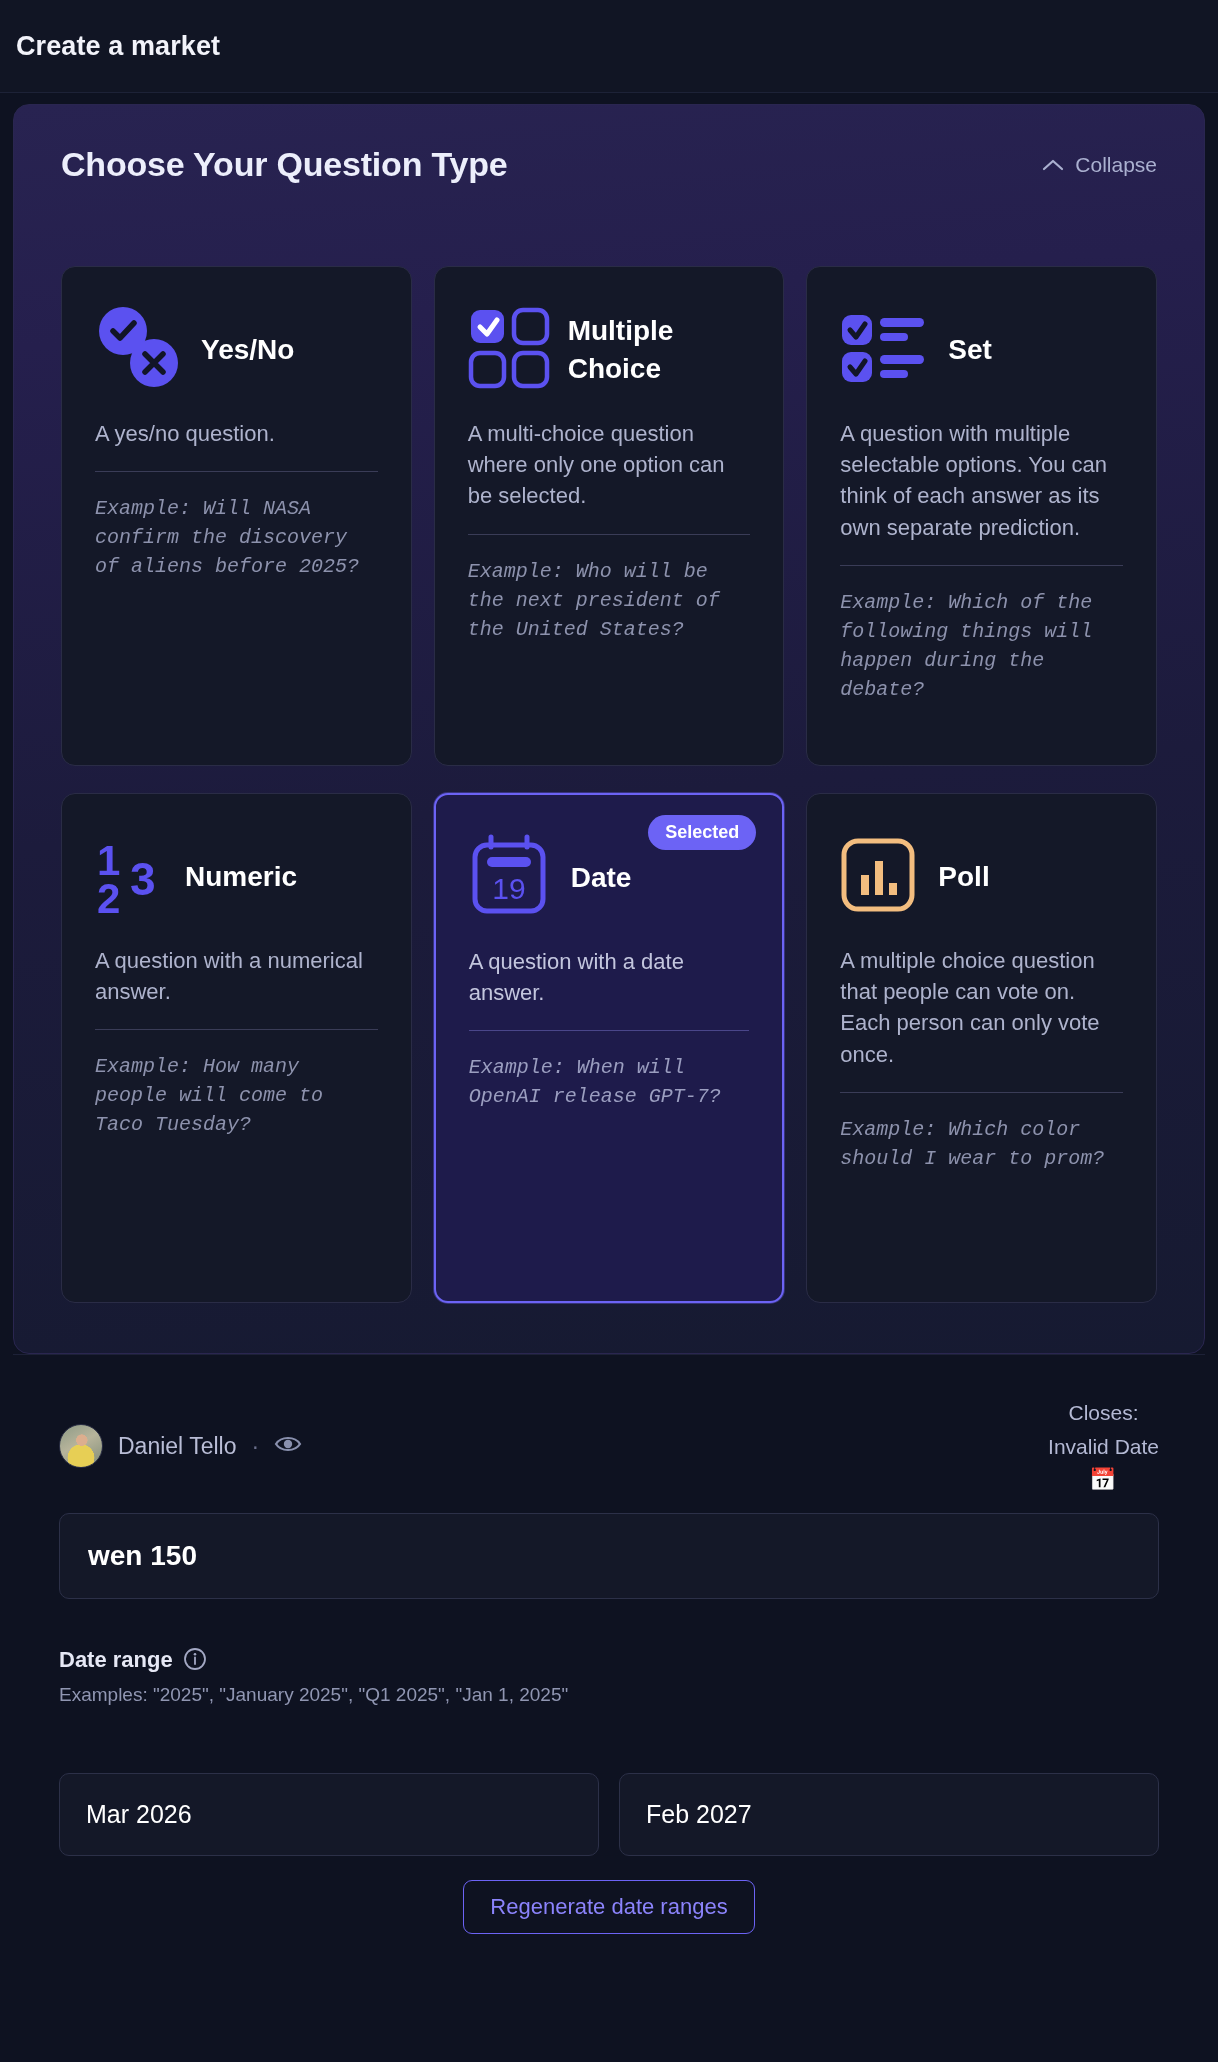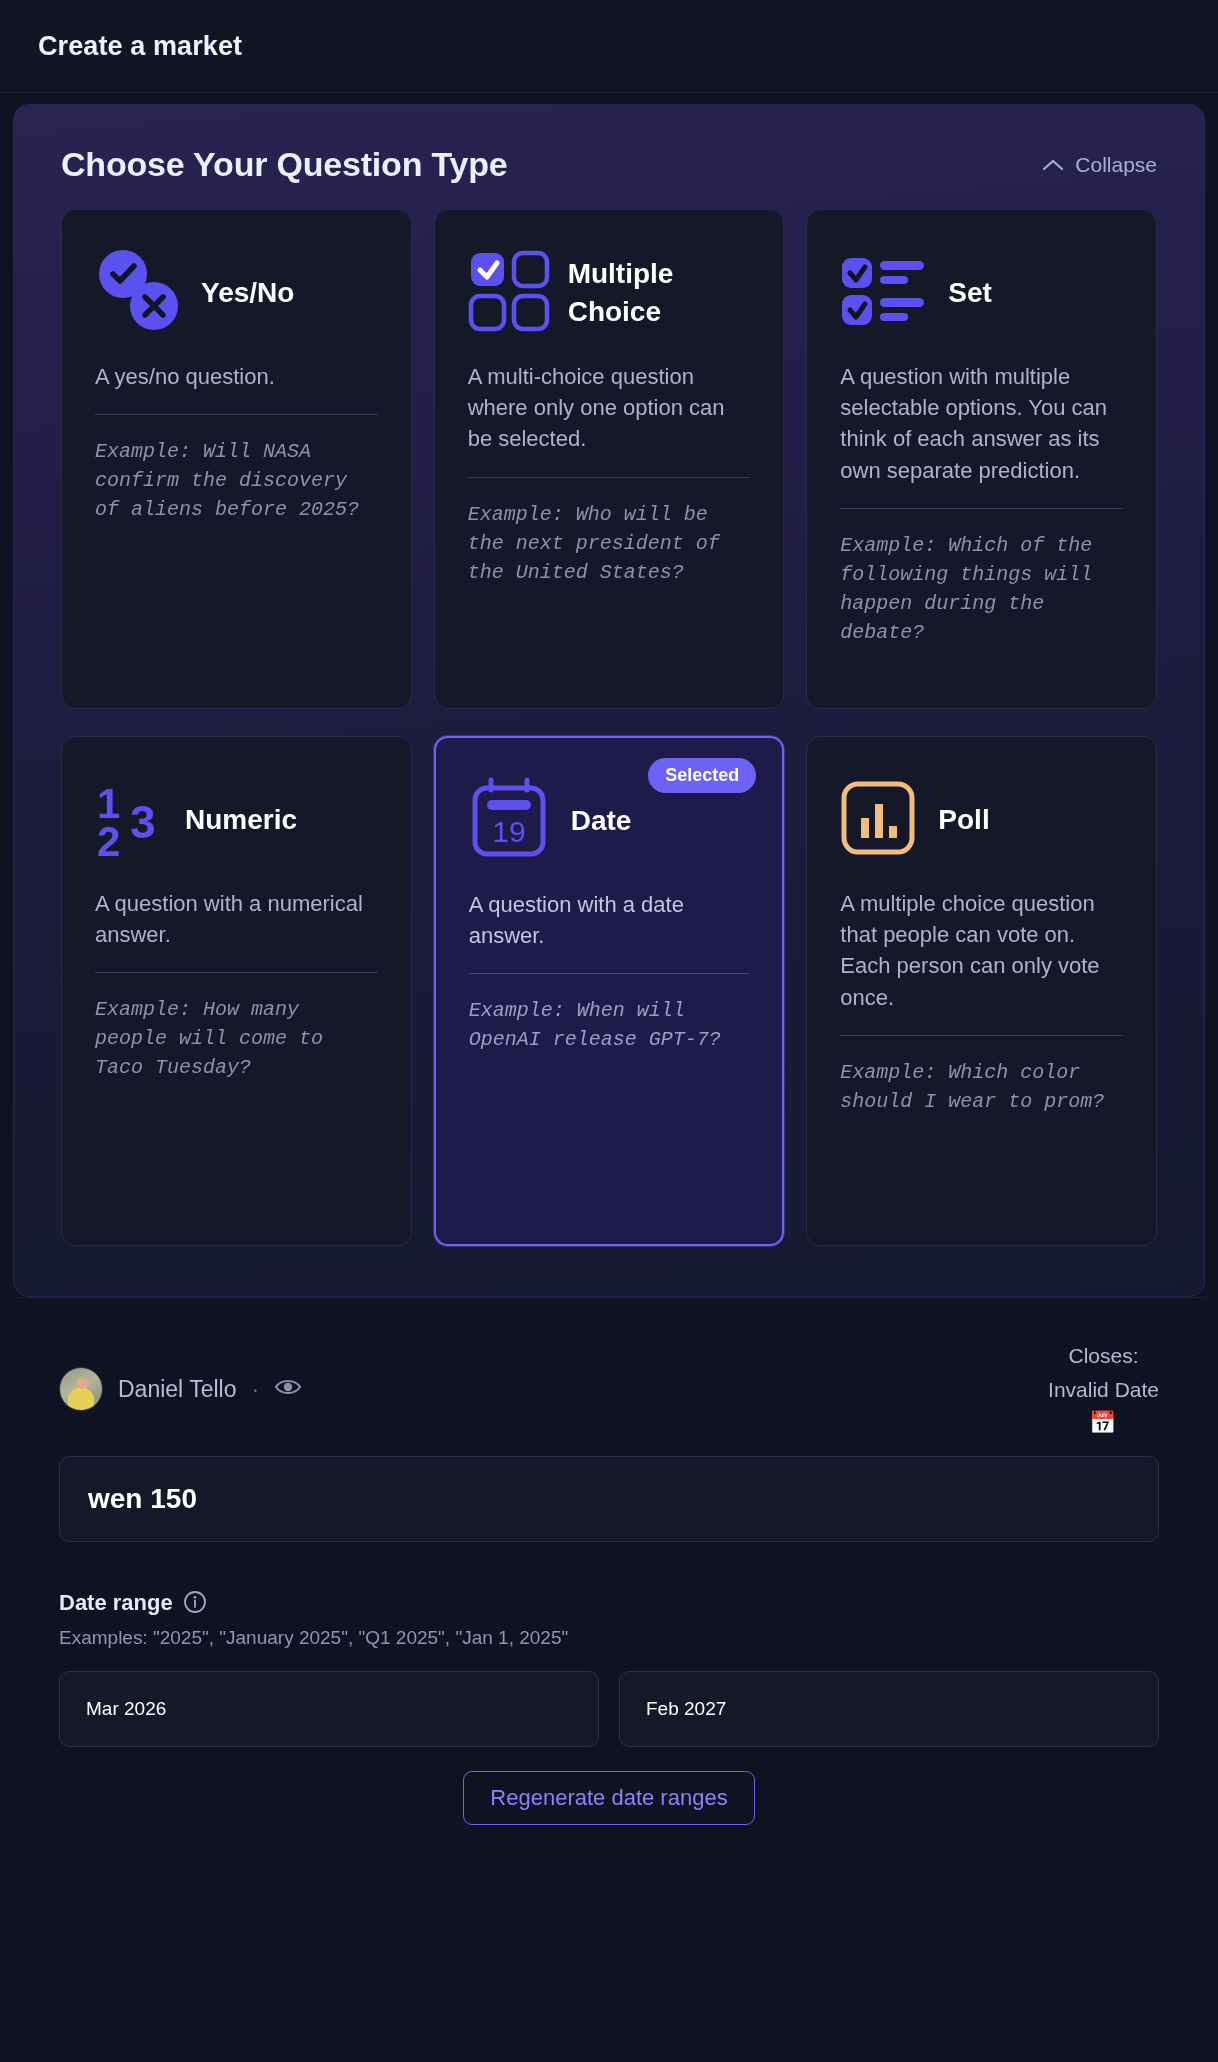--- a/index.html
+++ b/index.html
@@ -10,21 +10,21 @@
     -webkit-font-smoothing: antialiased;
   }
   body { overflow-x: hidden; }
 
   
   .titlebar {
     height: 93px;
     background: #111524;
     display: flex;
     align-items: center;
-    padding: 0 38px;
+    padding: 0 16px;
     border-bottom: 1px solid #1d2237;
   }
   .titlebar-text {
     color: #f2f3fa;
     font-size: 27px;
     font-weight: 700;
     letter-spacing: 0.1px;
   }
 
   
@@ -33,21 +33,21 @@
     border-radius: 16px;
     background: linear-gradient(175deg,#282351 0%, #251f4d 18%, #1c1b3c 55%, #161a31 100%);
     border: 1px solid #2a2650;
     padding: 40px 47px 50px 47px;
     position: relative;
   }
   .qtype-head {
     display: flex;
     align-items: center;
     justify-content: space-between;
-    margin-bottom: 25px;
+    margin-bottom: 82px;
   }
   .qtype-title {
     color: #eceefb;
     font-size: 34px;
     font-weight: 700;
     letter-spacing: -0.2px;
   }
   .collapse-btn {
     display: flex;
     align-items: center;
@@ -201,25 +201,26 @@
     display: grid;
     grid-template-columns: 1fr 1fr;
     gap: 20px;
     margin-top: 22px;
   }
   .range-input {
     background: #141828;
     border: 1px solid #2c3048;
     border-radius: 10px;
     color: #ffffff;
-    font-size: 19px;
+    font-size: 25px;
     padding: 26px 26px;
     font-family: inherit;
     outline: none;
     width: 100%;
+    margin-top: 45px;
   }
   .regen-row { display: flex; justify-content: center; margin-top: 24px; }
   .regen-btn {
     background: transparent;
     border: 1px solid #6c63f5;
     color: #8b83fb;
     font-size: 22px;
     padding: 13px 26px;
     border-radius: 9px;
     font-family: inherit;

